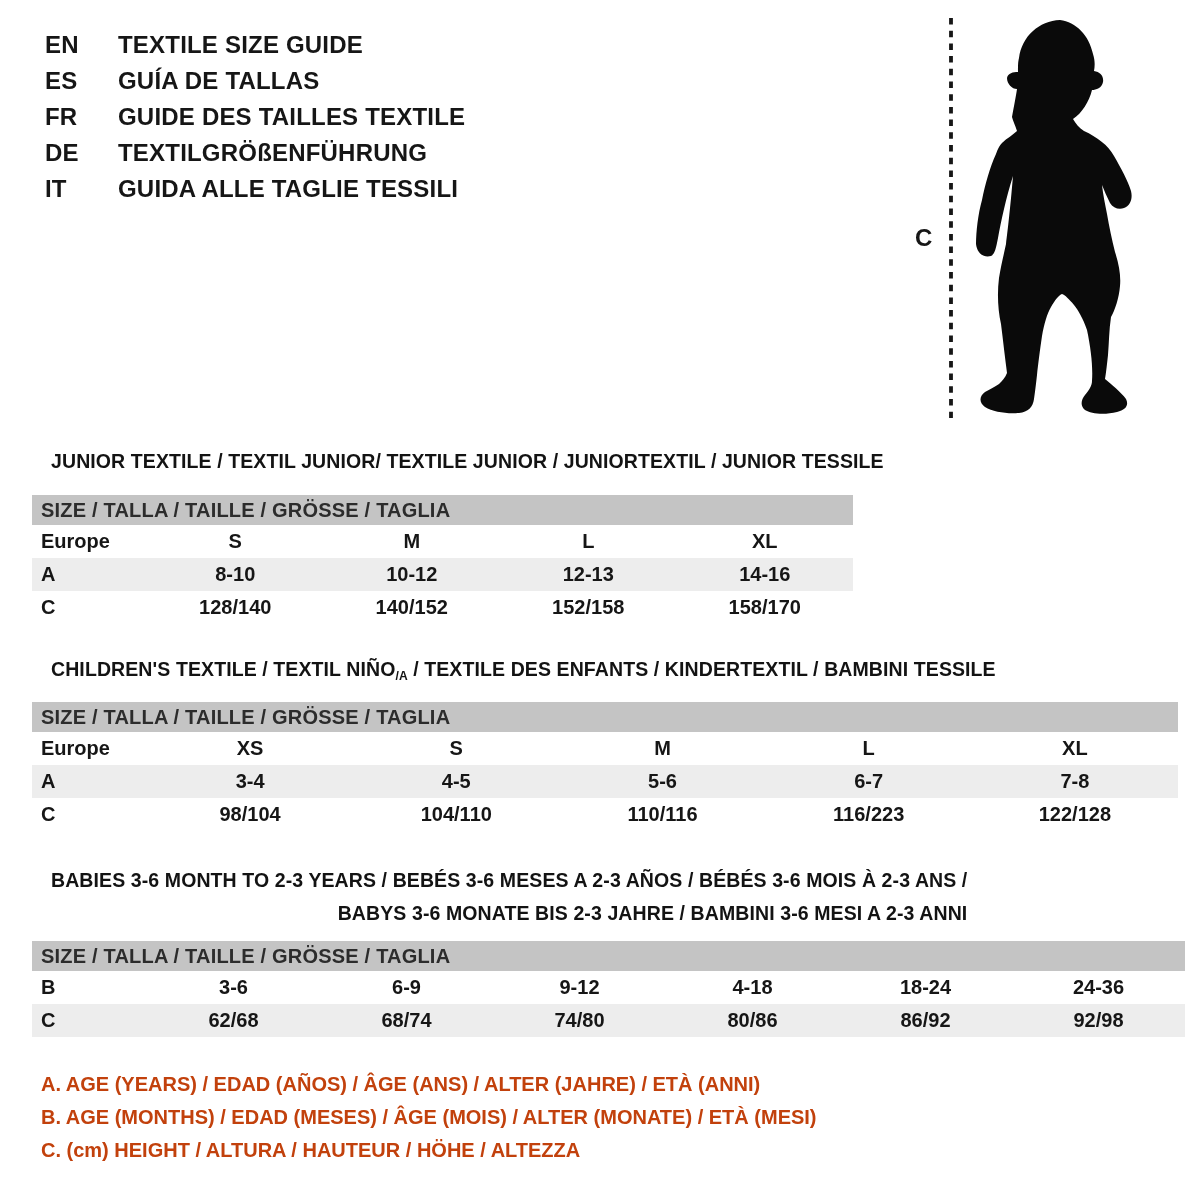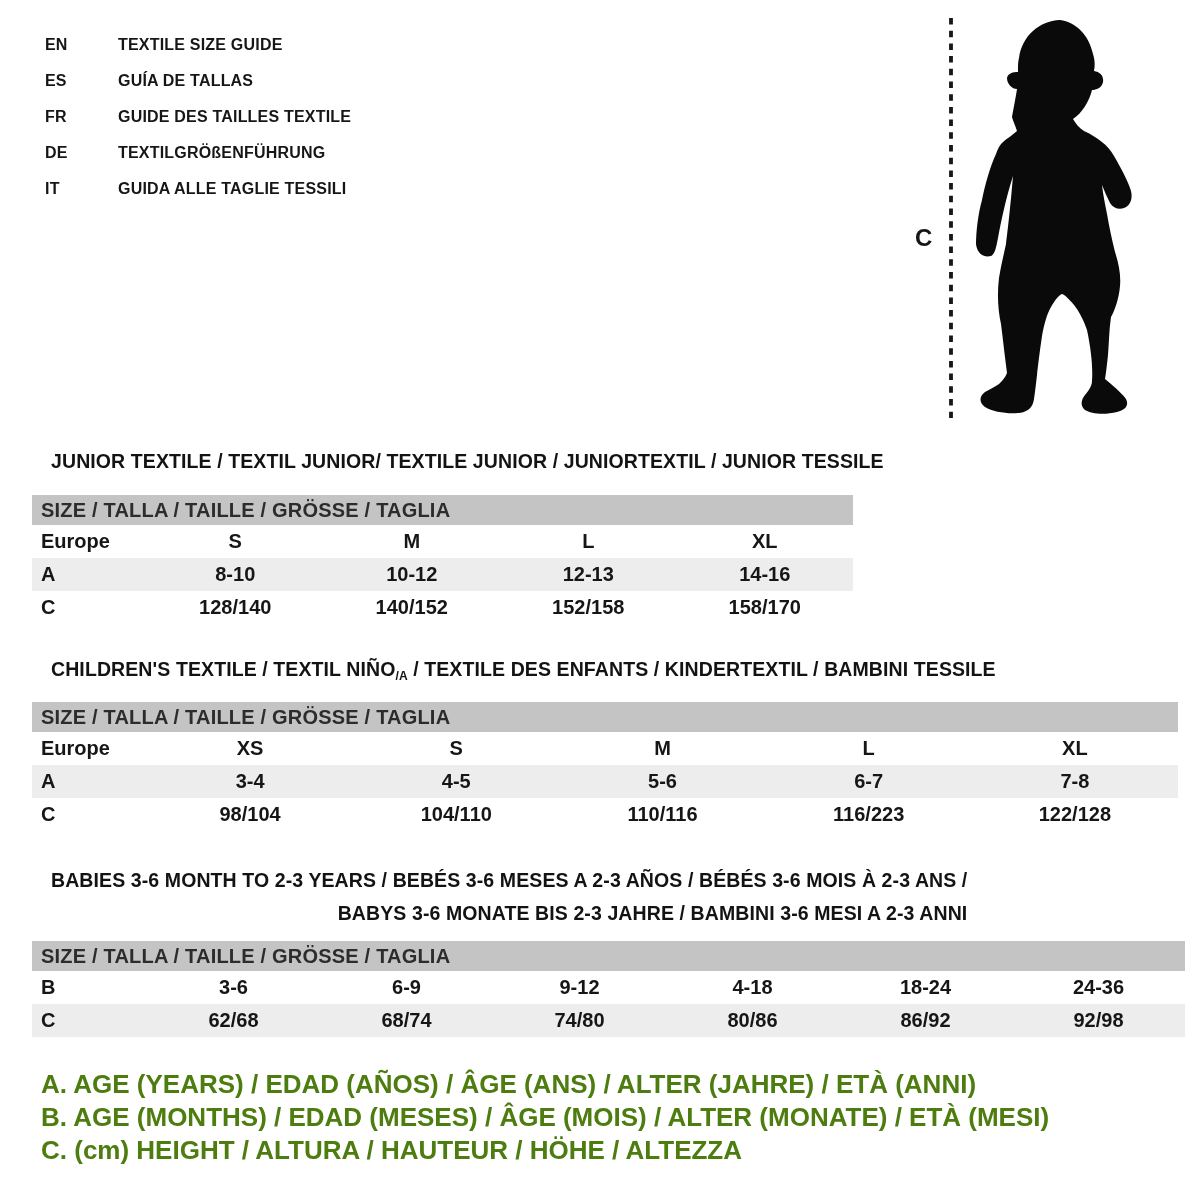--- a/index.html
+++ b/index.html
@@ -3,21 +3,21 @@
 <meta charset="utf-8">
 <style>
   html,body{margin:0;padding:0;background:#fff;}
   .page{
     position:relative;width:1200px;height:1200px;background:#ffffff;
     font-family:"Liberation Sans", sans-serif;font-weight:bold;color:#161616;
     overflow:hidden;
   }
   
   .lang-list{position:absolute;left:45px;top:27px;}
-  .lang-row{display:flex;height:36px;line-height:36px;font-size:16px;letter-spacing:0.2px;}
+  .lang-row{display:flex;height:36px;line-height:36px;font-size:24px;letter-spacing:0.2px;}
   .lang-code{width:73px;}
   .lang-label{white-space:nowrap;}
   
   .figure-svg{position:absolute;left:905px;top:14px;}
   .figure-svg text{font-family:"Liberation Sans", sans-serif;font-weight:bold;font-size:24px;fill:#161616;}
   
   .sec-heading{position:absolute;left:51px;font-size:19.5px;letter-spacing:0.1px;white-space:nowrap;color:#131313;}
   .sec-heading .subscr{font-size:0.62em;position:relative;top:0.32em;}
   .sec-heading.two-line{line-height:33px;text-align:right;}
   
@@ -28,21 +28,21 @@
   .row .lbl{text-align:left;padding-left:9px;}
   .row .cell{text-align:center;}
   .tbl-junior{width:821px;}
   .tbl-junior .row{grid-template-columns:115px repeat(4,1fr);}
   .tbl-children{width:1146px;}
   .tbl-children .row{grid-template-columns:115px repeat(5,1fr);}
   .tbl-babies{width:1153px;}
   .tbl-babies .row{grid-template-columns:115px repeat(6,1fr);}
   
   .legend{position:absolute;left:41px;top:1068px;}
-  .legend-row{height:33px;line-height:33px;font-size:26px;white-space:nowrap;color:#4d7c0f;}
+  .legend-row{height:33px;line-height:33px;font-size:20px;white-space:nowrap;color:#c2410c;}
 </style>
 </head>
 <body>
 
 <div class="page">
 
   <div class="lang-list">
     <div class="lang-row">
       <span class="lang-code">EN</span>
       <span class="lang-label">TEXTILE SIZE GUIDE</span>

